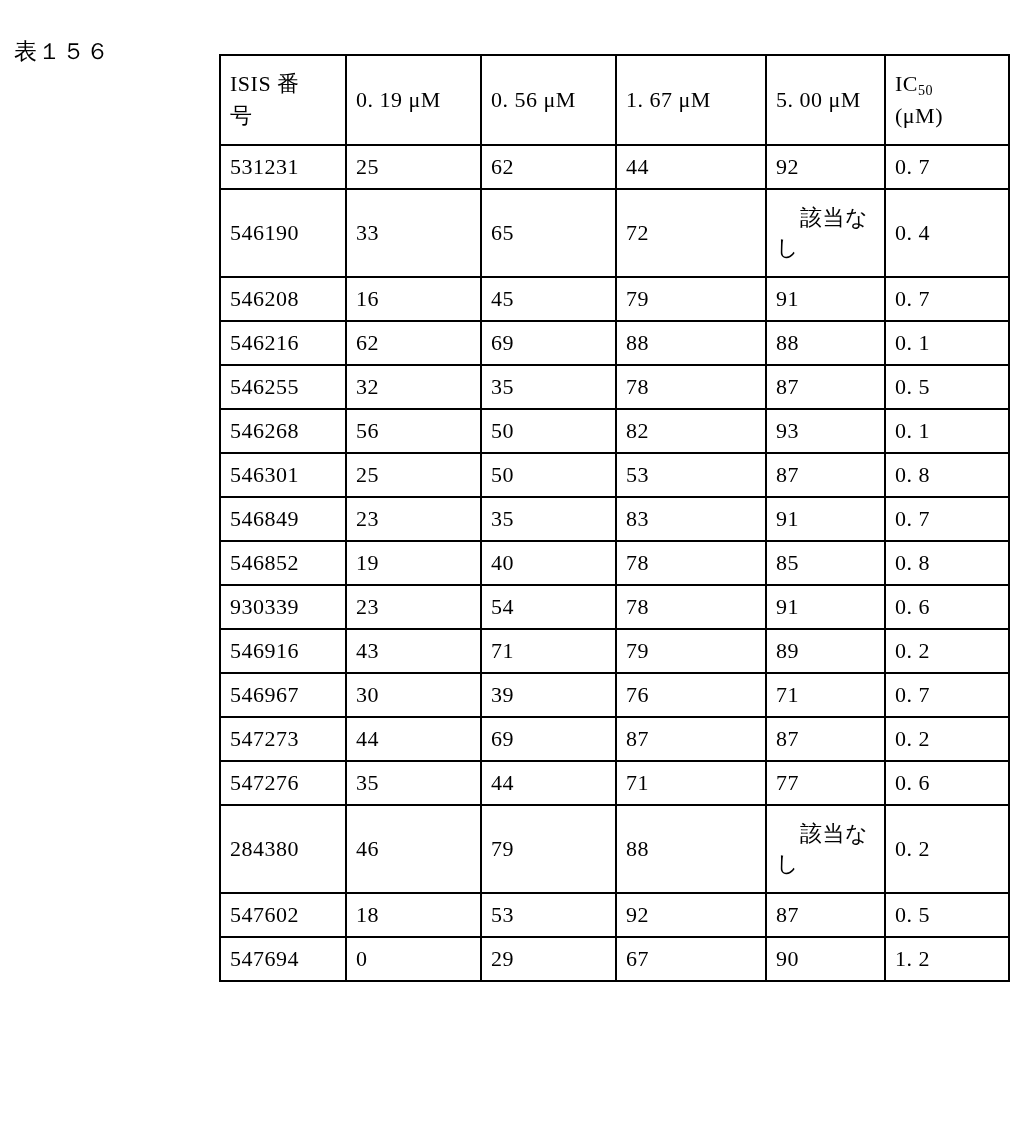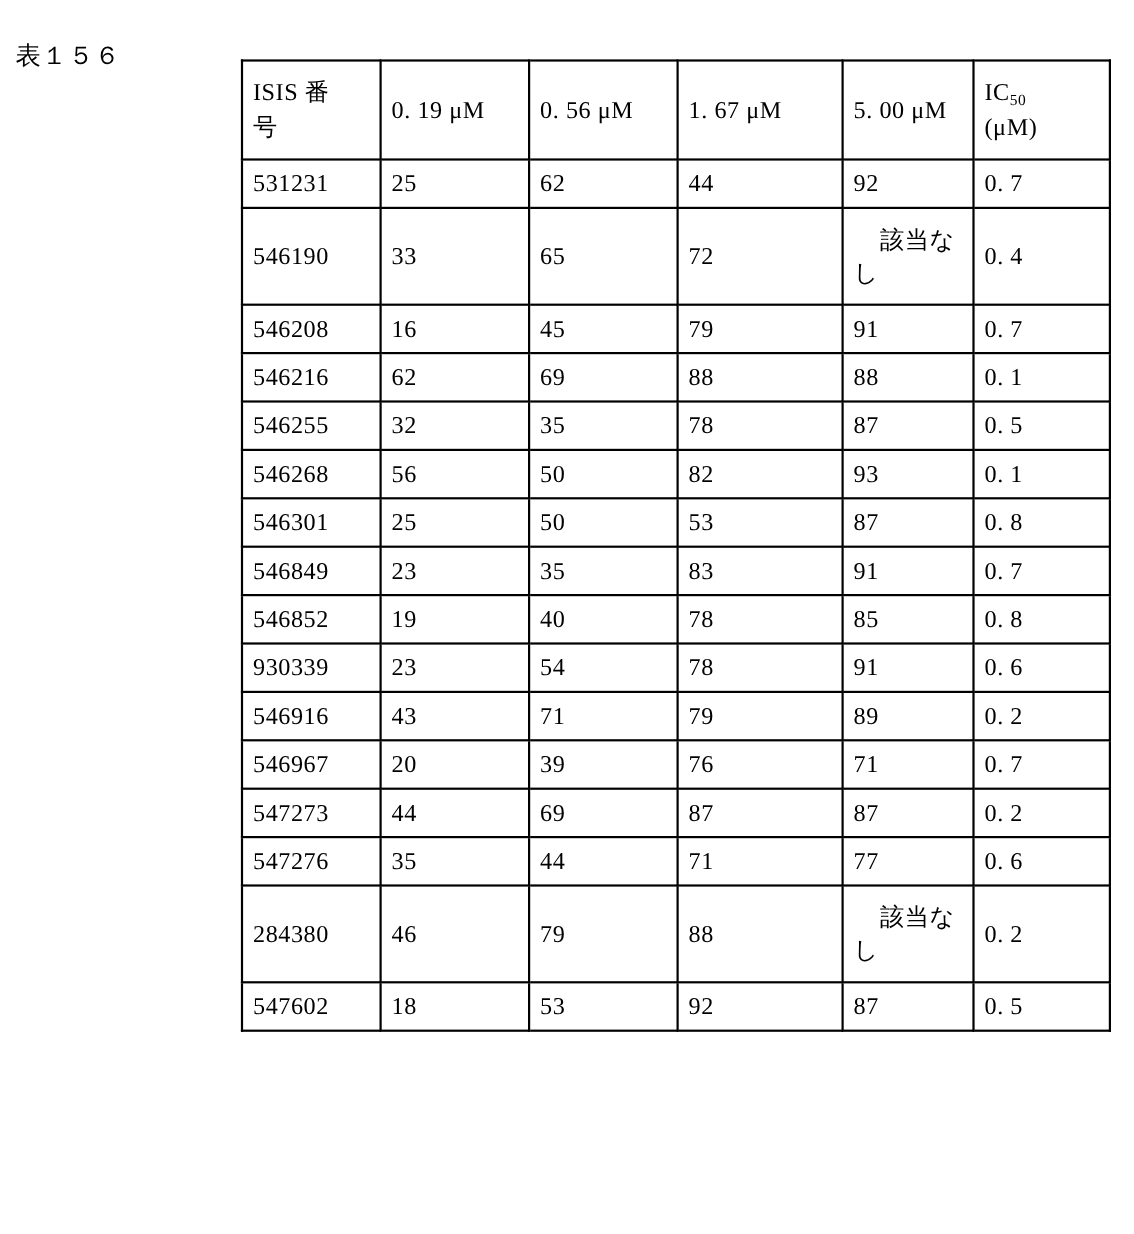--- a/index.html
+++ b/index.html
@@ -205,21 +205,21 @@
       <tr>
         <td><span class="cell-val">546916</span></td>
         <td><span class="cell-val">43</span></td>
         <td><span class="cell-val">71</span></td>
         <td><span class="cell-val">79</span></td>
         <td><span class="cell-val">89</span></td>
         <td><span class="cell-val">0. 2</span></td>
       </tr>
       <tr>
         <td><span class="cell-val">546967</span></td>
-        <td><span class="cell-val">20</span></td>
+        <td><span class="cell-val">30</span></td>
         <td><span class="cell-val">39</span></td>
         <td><span class="cell-val">76</span></td>
         <td><span class="cell-val">71</span></td>
         <td><span class="cell-val">0. 7</span></td>
       </tr>
       <tr>
         <td><span class="cell-val">547273</span></td>
         <td><span class="cell-val">44</span></td>
         <td><span class="cell-val">69</span></td>
         <td><span class="cell-val">87</span></td>
@@ -243,14 +243,22 @@
         <td><span class="cell-val">0. 2</span></td>
       </tr>
       <tr>
         <td><span class="cell-val">547602</span></td>
         <td><span class="cell-val">18</span></td>
         <td><span class="cell-val">53</span></td>
         <td><span class="cell-val">92</span></td>
         <td><span class="cell-val">87</span></td>
         <td><span class="cell-val">0. 5</span></td>
       </tr>
+      <tr>
+        <td><span class="cell-val">547694</span></td>
+        <td><span class="cell-val">0</span></td>
+        <td><span class="cell-val">29</span></td>
+        <td><span class="cell-val">67</span></td>
+        <td><span class="cell-val">90</span></td>
+        <td><span class="cell-val">1. 2</span></td>
+      </tr>
     </tbody>
 </table>
 
 </body></html>

